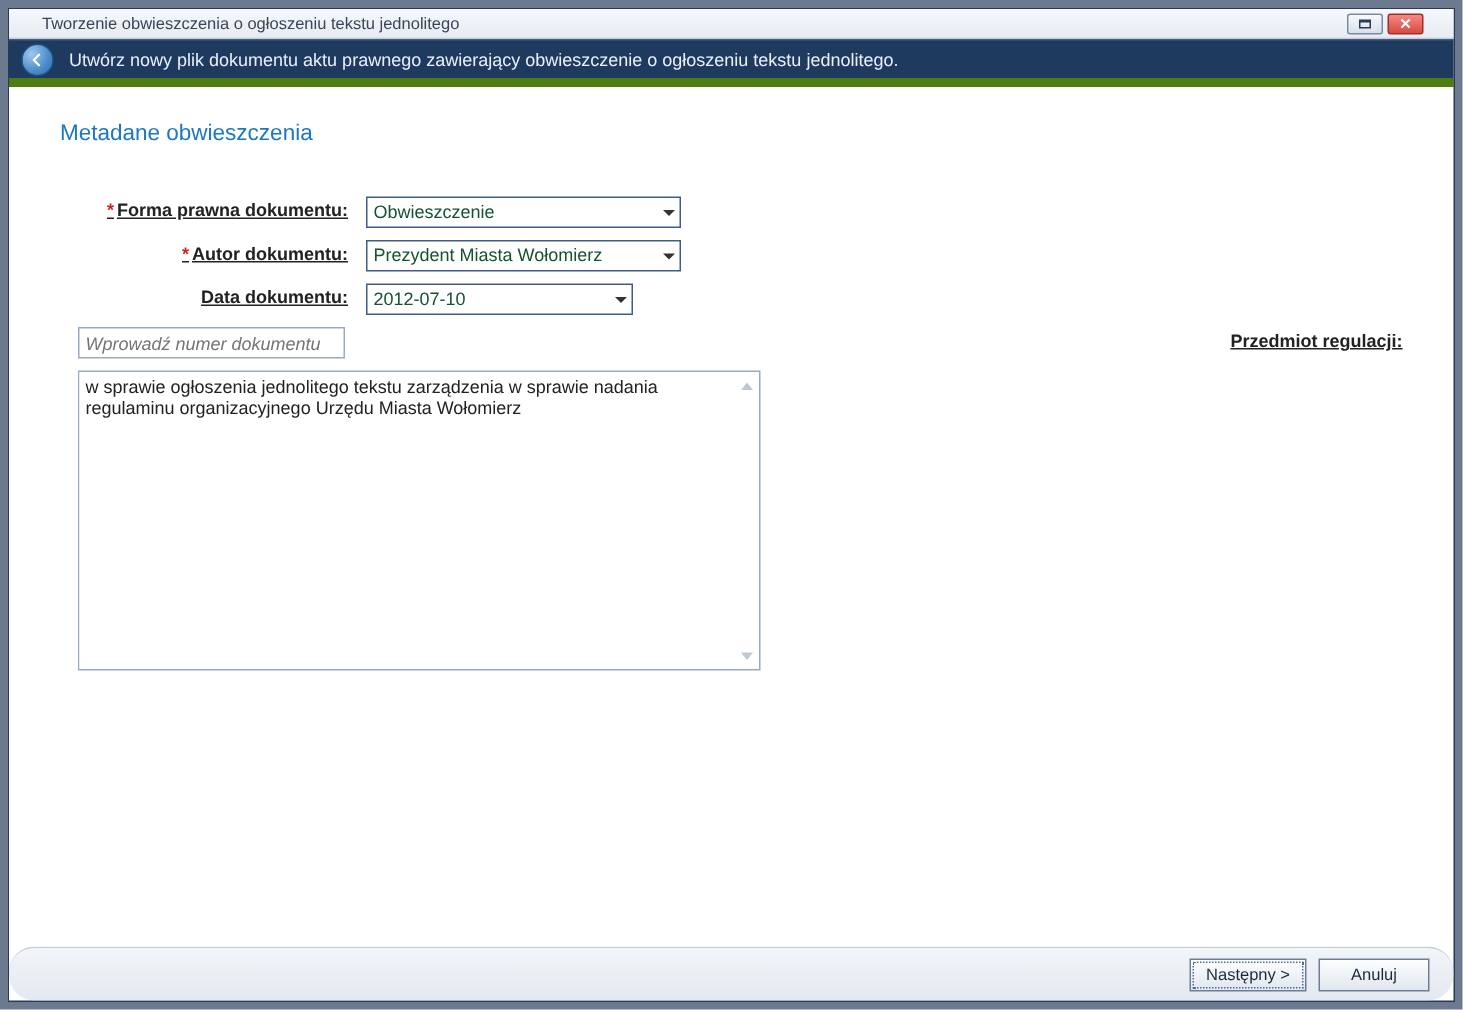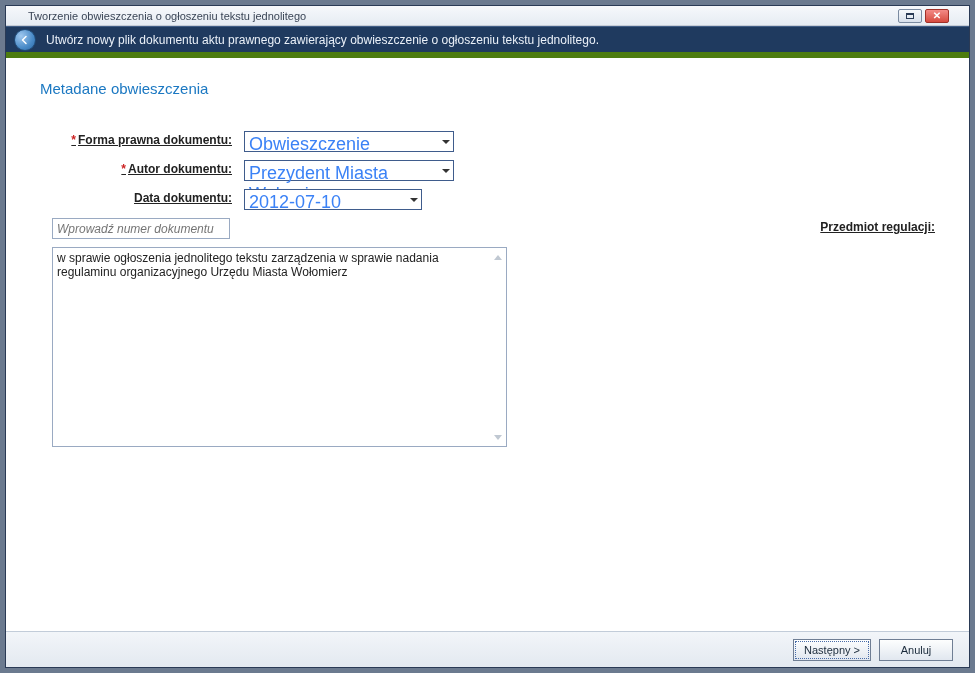--- a/index.html
+++ b/index.html
@@ -116,22 +116,22 @@
     text-decoration: underline;
   }
   .req { color: #c22; font-weight: bold; margin-right: 2px; }
   .select-like {
     position: relative;
     width: 210px;
     height: 21px;
     border: 1px solid #3f5c8c;
     background: #fff;
     padding: 2px 18px 2px 4px;
-    font-size: 18px;
-    color: #3b82f6;
+    font-size: 12px;
+    color: #14532d;
   }
   .select-like.narrow { width: 178px; }
   .select-arrow {
     position: absolute;
     right: 0; top: 0; bottom: 0;
     width: 15px;
     display: flex;
     align-items: center;
     justify-content: center;
   }
@@ -199,20 +199,21 @@
   }
   .footer {
     height: 36px;
     background: linear-gradient(#f2f5f9,#e3e9f0);
     border-top: 1px solid #c2ccd9;
     display: flex;
     align-items: center;
     justify-content: flex-end;
     gap: 8px;
     padding: 0 16px;
+    border-radius: 17px;
   }
   .btn {
     min-width: 74px;
     height: 22px;
     border: 1px solid #6f7e94;
     background: linear-gradient(#fdfefe,#e1e7ef);
     font-size: 11px;
     color: #1a2a3a;
     padding: 0 10px;
     display: flex;

